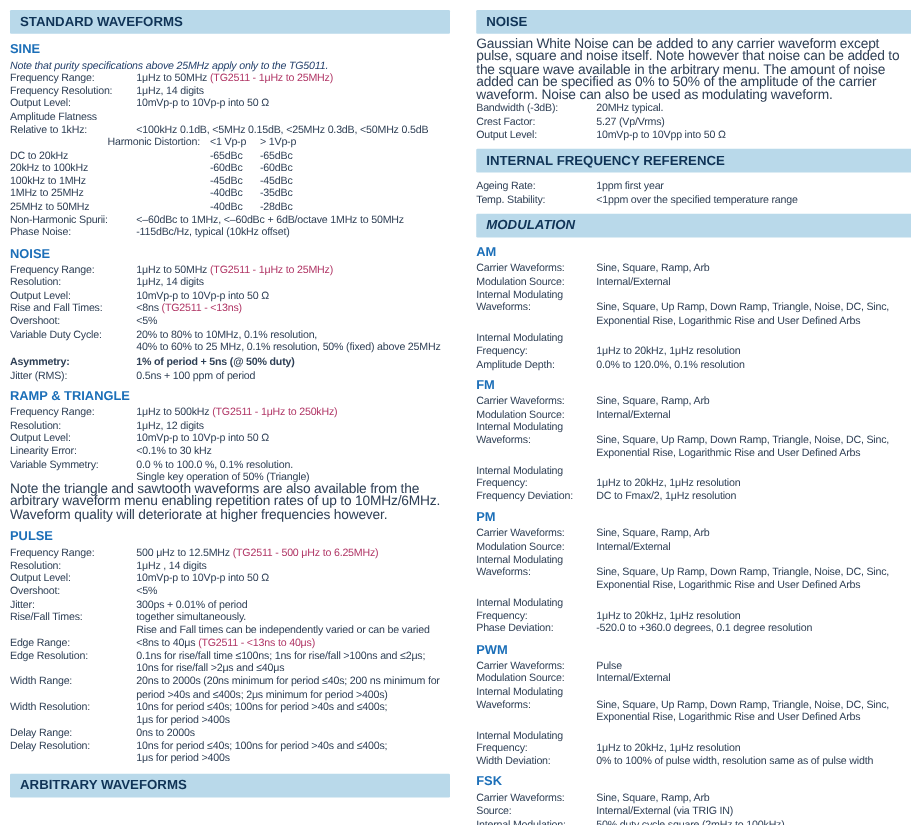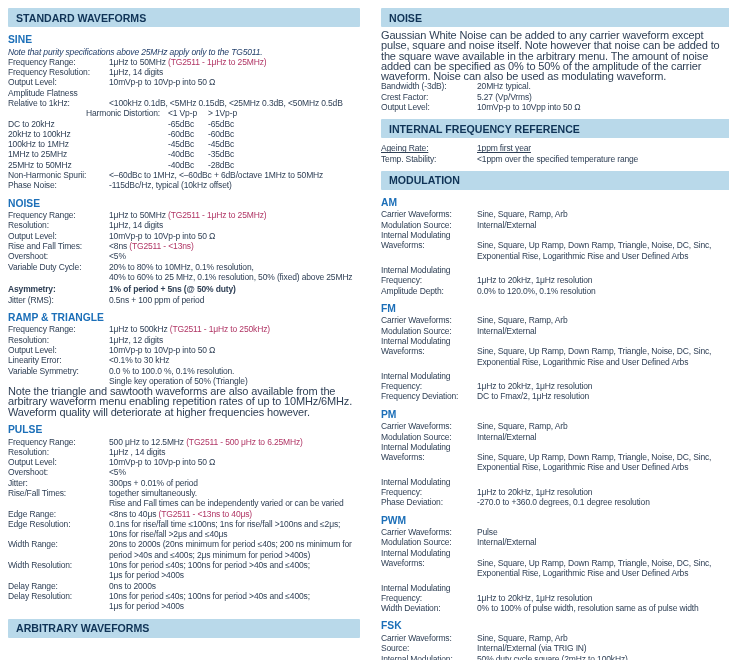--- a/index.html
+++ b/index.html
@@ -290,33 +290,33 @@
           <div class="vline"><span>5.27  (Vp/Vrms)</span></div>
         </div>
       </div>
       <div class="row">
         <div class="lab">Output Level:</div>
         <div class="val">
           <div class="vline"><span>10mVp-p to 10Vpp into 50 Ω</span></div>
         </div>
       </div>
       <div class="bar" style="margin-top: 7px;">INTERNAL FREQUENCY REFERENCE</div>
-      <div class="row" style="margin-top: 5px; text-decoration: underline;">
+      <div class="row" style="margin-top: 5px;">
         <div class="lab">Ageing Rate:</div>
         <div class="val">
           <div class="vline"><span>1ppm first year</span></div>
         </div>
       </div>
       <div class="row">
         <div class="lab">Temp. Stability:</div>
         <div class="val">
           <div class="vline"><span>&lt;1ppm over the specified temperature range</span></div>
         </div>
       </div>
-      <div class="bar" style="margin-top: 7px;">MODULATION</div>
+      <div class="bar" style="margin-top: 7px; font-style: italic;">MODULATION</div>
       <div class="sub">AM</div>
       <div class="row">
         <div class="lab">Carrier Waveforms:</div>
         <div class="val">
           <div class="vline"><span>Sine, Square, Ramp, Arb</span></div>
         </div>
       </div>
       <div class="row">
         <div class="lab">Modulation Source:</div>
         <div class="val">
@@ -420,21 +420,21 @@
       </div>
       <div class="row">
         <div class="lab">Frequency:</div>
         <div class="val">
           <div class="vline"><span>1μHz to 20kHz, 1μHz resolution</span></div>
         </div>
       </div>
       <div class="row">
         <div class="lab">Phase Deviation:</div>
         <div class="val">
-          <div class="vline"><span>-270.0 to +360.0 degrees, 0.1 degree resolution</span></div>
+          <div class="vline"><span>-520.0 to +360.0 degrees, 0.1 degree resolution</span></div>
         </div>
       </div>
       <div class="sub">PWM</div>
       <div class="row">
         <div class="lab">Carrier Waveforms:</div>
         <div class="val">
           <div class="vline"><span>Pulse</span></div>
         </div>
       </div>
       <div class="row">

